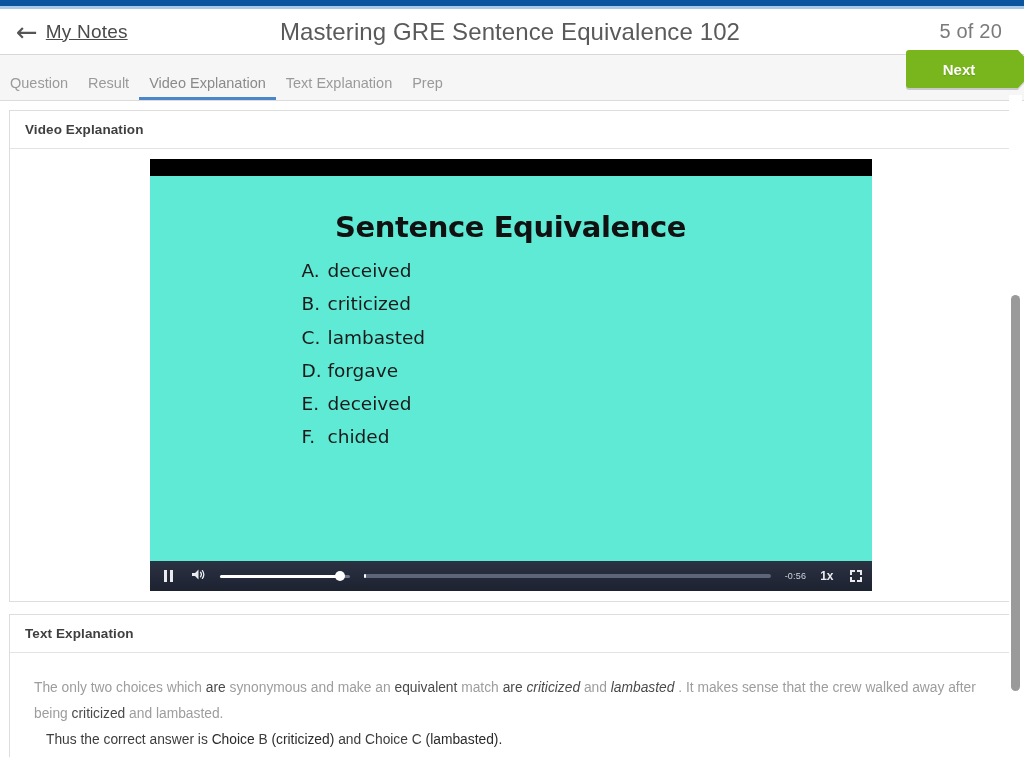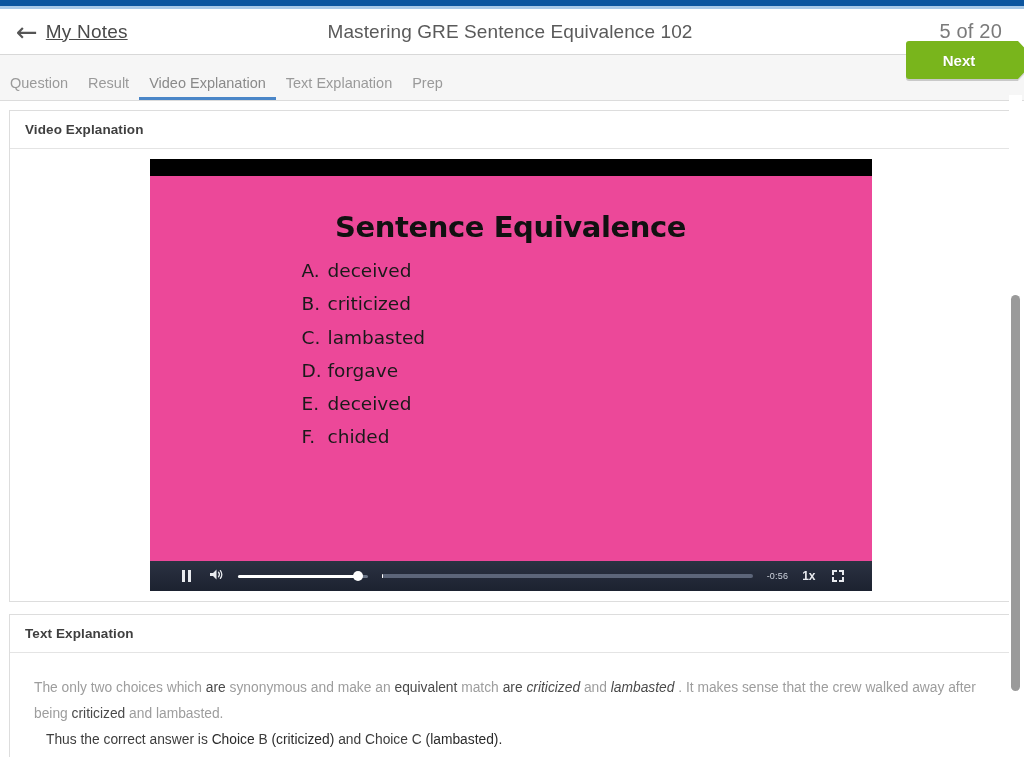--- a/index.html
+++ b/index.html
@@ -83,21 +83,21 @@
     color: #4a4a4a;
     text-decoration: underline;
     letter-spacing: 0.2px;
   }
 
   .lesson-title {
     position: absolute;
     left: 0;
     right: 4px;
     text-align: center;
-    font-size: 19px;
+    font-size: 24px;
     color: #5a5a5a;
     letter-spacing: 0.1px;
     pointer-events: none;
   }
 
   .progress-count {
     margin-left: auto;
     margin-right: 22px;
     font-size: 20px;
     color: #7a7a7a;
@@ -137,21 +137,21 @@
     position: absolute;
     left: 0; right: 0;
     bottom: 0;
     height: 3px;
     background: #4a86c8;
   }
 
   .next-wrap {
     margin-left: auto;
     margin-right: 6px;
-    margin-bottom: 21px;
+    margin-bottom: 12px;
     position: relative;
   }
   .next-btn {
     position: relative;
     width: 112px;
     height: 38px;
     background: #79b51c;
     border: none;
     color: #ffffff;
     font-size: 15px;
@@ -221,21 +221,21 @@
     flex-direction: column;
     position: relative;
   }
   .video-topbar {
     height: 17px;
     background: #000000;
     flex: 0 0 17px;
   }
   .slide {
     flex: 1 1 auto;
-    background: #ec4899;
+    background: #5eead4;
     padding: 16px 0 8px 0;
     position: relative;
   }
   .slide-title {
     text-align: center;
     font-size: 29px;
     font-weight: bold;
     color: #111111;
     letter-spacing: -0.4px;
     margin-top: 18px;
@@ -272,21 +272,21 @@
     flex: 0 0 26px;
   }
 
   
   .player-controls {
     height: 30px;
     flex: 0 0 30px;
     background: linear-gradient(to bottom, #2b3242 0%, #1c2230 100%);
     display: flex;
     align-items: center;
-    padding: 0 28px;
+    padding: 0 10px;
     gap: 10px;
     position: relative;
   }
   .ctrl-btn {
     display: flex;
     align-items: center;
     justify-content: center;
     cursor: pointer;
     flex: 0 0 auto;
     background: none;

